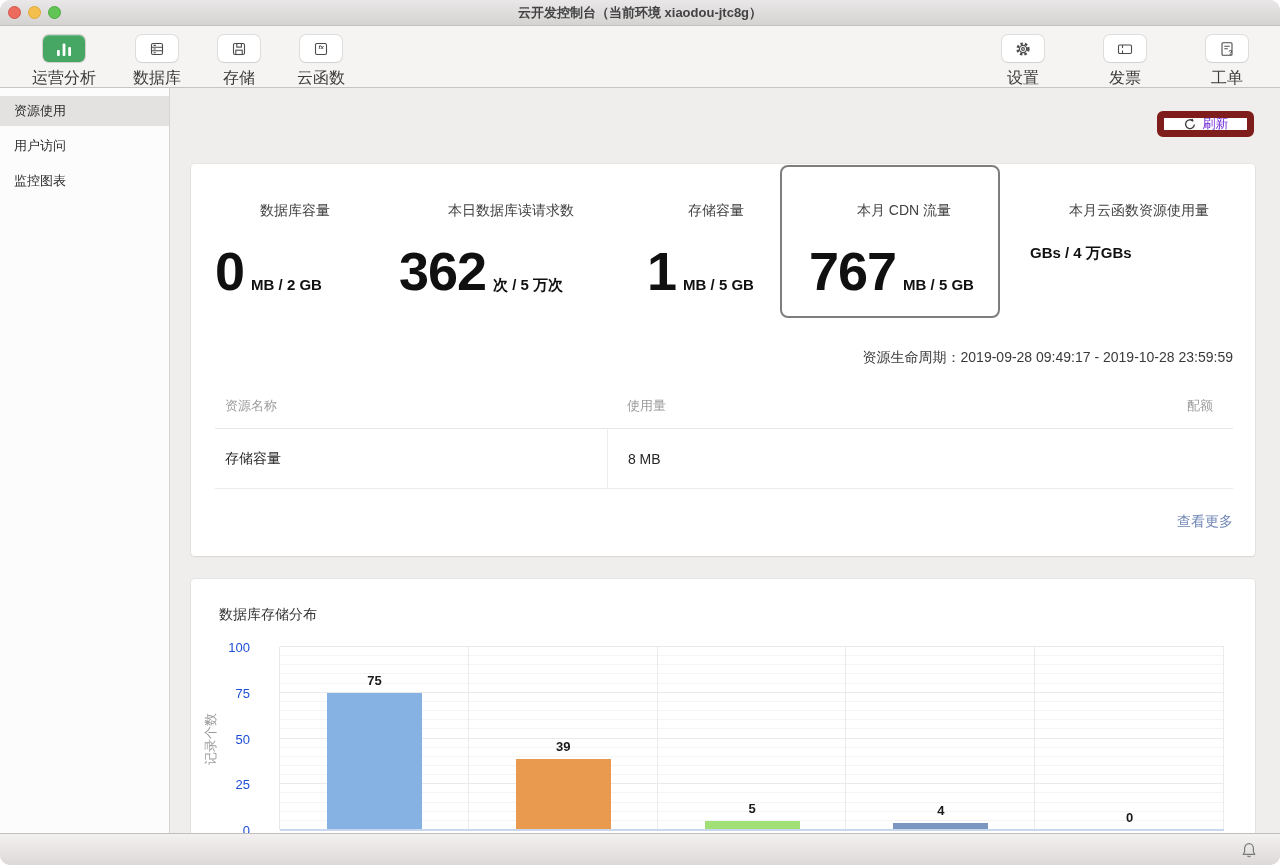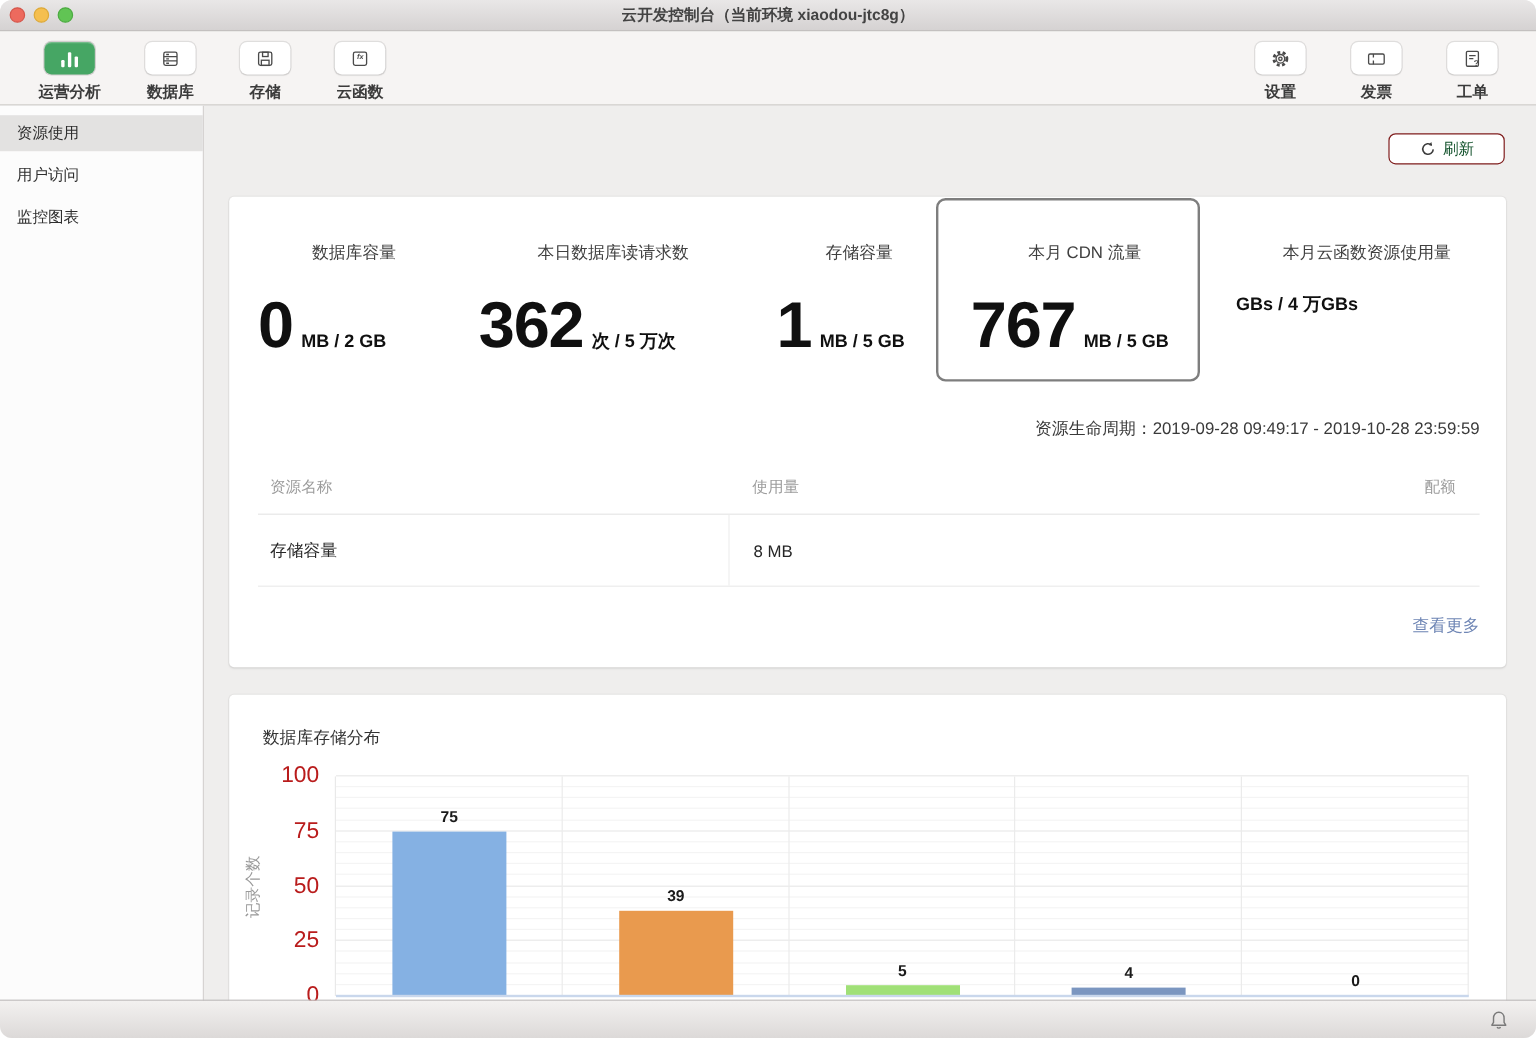--- a/index.html
+++ b/index.html
@@ -23,37 +23,37 @@
   
   .toolbar { height:62px; background:#f6f4f3; border-bottom:1px solid #c6c3c1;
     display:flex; align-items:flex-start; padding:0 32px; }
   .tool { display:flex; flex-direction:column; align-items:center; margin-top:9px; }
   .tool + .tool { margin-left:37px; }
   .tool-btn { width:42px; height:27px; border-radius:6px; background:#fff;
     box-shadow:0 0 0 1px rgba(0,0,0,0.09), 0 1px 1px rgba(0,0,0,0.06);
     display:flex; align-items:center; justify-content:center; }
   .tool.active .tool-btn { background:#46a664;
     box-shadow:0 0 0 1px rgba(0,0,0,0.15), inset 0 1px 0 rgba(255,255,255,0.25); }
-  .tool-label { font-size:13px; color:#3b3b3b; margin-top:6px; white-space:nowrap;font-weight:bold; }
+  .tool-label { font-size:16px; color:#3b3b3b; margin-top:6px; white-space:nowrap; }
   .tb-right { margin-left:auto; display:flex; }
-  .tb-right .tool + .tool { margin-left:38px; }
+  .tb-right .tool + .tool { margin-left:60px; }
   .ticon { display:block; }
 
   
   .body { display:flex; height:776px; }
   .sidebar { width:170px; background:#fcfcfc; border-right:1px solid #d6d3d2;
     padding-top:8px; flex:none; }
   .side-item { height:30px; display:flex; align-items:center; padding-left:14px;
     font-size:13px; color:#2e2e2e; margin-bottom:5px; cursor:default; }
   .side-item.active { background:#e3e2e1; }
 
   .main { flex:1; position:relative; background:#efeeed; overflow:hidden; }
   .refresh-btn { position:absolute; top:23px; right:26px; width:97px; height:26px;
-    background:#fff; border:1px solid #7f1d1d; border-radius:6px;
-    font-size:13px; color:#14532d; display:flex; align-items:center;
+    background:#fff; border:7px solid #7f1d1d; border-radius:6px;
+    font-size:13px; color:#6d28d9; display:flex; align-items:center;
     justify-content:center; gap:6px; font-family:inherit; }
 
   .panel { position:absolute; left:21px; right:25px; background:#fff;
     border-radius:4px;
     box-shadow:0 1px 2px rgba(0,0,0,0.07), 0 0 0 1px rgba(0,0,0,0.035); }
   .panel1 { top:76px; height:392px; }
   .panel2 { top:491px; height:380px; }
 
   
   .stats { position:relative; display:grid;
@@ -92,22 +92,22 @@
     font-size:14px; color:#6f86b5; cursor:pointer; }
 
   
   .chart-title { position:absolute; left:28px; top:27px; font-size:14px;
     color:#333; }
   .y-title-wrap { position:absolute; left:6px; top:68px; width:28px; height:183px;
     display:flex; align-items:center; justify-content:center; }
   .y-title { transform:rotate(-90deg); white-space:nowrap; font-size:13px;
     color:#9a9a9a; }
   .yticks { position:absolute; left:20px; top:68px; width:55px; height:183px; }
-  .ytick { position:absolute; right:0; transform:translateY(50%); font-size:19px;
-    color:#b91c1c; }
+  .ytick { position:absolute; right:16px; transform:translateY(50%); font-size:13px;
+    color:#1d4ed8; }
   .plot { position:absolute; left:88px; top:68px; width:945px; height:183px;
     border-left:1px solid #e9e9e9; background:#fff; }
   .gl { position:absolute; left:0; right:0; height:1px; }
   .gl.minor { background:#f4f4f4; }
   .gl.major { background:#e9e9e9; }
   .vs { position:absolute; top:0; bottom:0; width:1px; background:#ebebeb; }
   .bar { position:absolute; bottom:0; width:95px; z-index:3; }
   .bval { position:absolute; transform:translateX(-50%); font-size:13px;
     font-weight:bold; color:#1a1a1a; z-index:5; }
   .baseline { position:absolute; left:0; right:0; bottom:-1px; height:2px;

